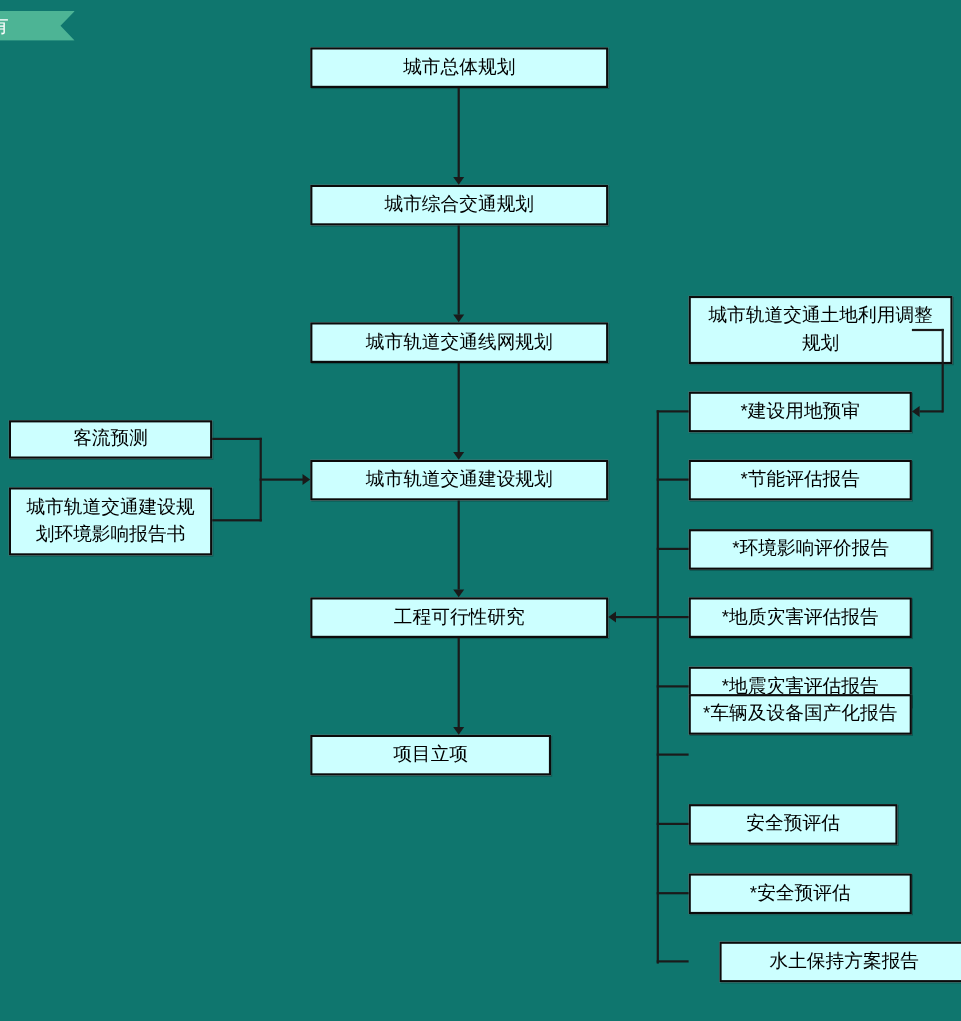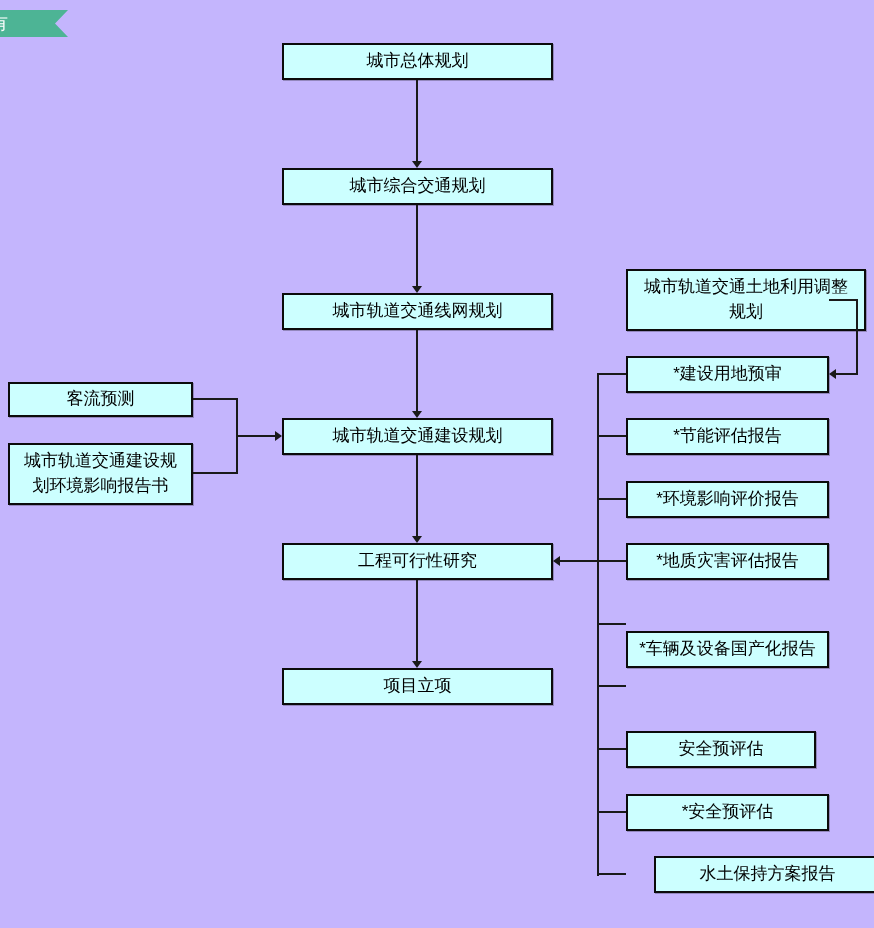--- a/index.html
+++ b/index.html
@@ -3,21 +3,21 @@
 <meta charset="utf-8">
 <style>
   html,body{margin:0;padding:0;}
   body{
     font-family:"Liberation Sans","DejaVu Sans",sans-serif;
     background:#ffffff;
   }
   .canvas{
     position:relative;
     width:874px;height:928px;
-    background:#c4b5fd;
+    background:#0f766e;
     overflow:hidden;
   }
   
   .node{
     position:absolute;
     box-sizing:border-box;
     background:#ccffff;
     border:2px solid #0b0b0b;
     display:flex;
     align-items:center;
@@ -57,31 +57,32 @@
 
   <div class="ribbon">
     <span>有</span>
   </div>
 
   <div class="node" style="left:282px;top:43px;width:271px;height:37px">城市总体规划</div>
   <div class="node" style="left:282px;top:168px;width:271px;height:37px">城市综合交通规划</div>
   <div class="node" style="left:282px;top:293px;width:271px;height:37px">城市轨道交通线网规划</div>
   <div class="node" style="left:282px;top:418px;width:271px;height:37px">城市轨道交通建设规划</div>
   <div class="node" style="left:282px;top:543px;width:271px;height:37px">工程可行性研究</div>
-  <div class="node" style="left:282px;top:668px;width:271px;height:37px">项目立项</div>
+  <div class="node" style="left:282px;top:668px;width:219px;height:37px">项目立项</div>
 
   <div class="node" style="left:8px;top:382px;width:185px;height:35px">客流预测</div>
   <div class="node" style="left:8px;top:443px;width:185px;height:62px;padding:0 12px">城市轨道交通建设规划环境影响报告书</div>
 
   <div class="node" style="left:626px;top:269px;width:240px;height:62px;padding:0 12px">城市轨道交通土地利用调整规划</div>
 
   <div class="node" style="left:626px;top:356px;width:203px;height:37px">*建设用地预审</div>
   <div class="node" style="left:626px;top:418px;width:203px;height:37px">*节能评估报告</div>
-  <div class="node" style="left:626px;top:481px;width:203px;height:37px">*环境影响评价报告</div>
+  <div class="node" style="left:626px;top:481px;width:222px;height:37px">*环境影响评价报告</div>
   <div class="node" style="left:626px;top:543px;width:203px;height:37px">*地质灾害评估报告</div>
+  <div class="node" style="left:626px;top:606px;width:203px;height:37px">*地震灾害评估报告</div>
   <div class="node" style="left:626px;top:631px;width:203px;height:37px">*车辆及设备国产化报告</div>
   <div class="node" style="left:626px;top:731px;width:190px;height:37px">安全预评估</div>
   <div class="node" style="left:626px;top:794px;width:203px;height:37px">*安全预评估</div>
   <div class="node" style="left:654px;top:856px;width:227px;height:37px">水土保持方案报告</div>
 
   <div class="vline" style="left:416px;top:80px;height:81px"></div>
   <div class="arr-down" style="left:412px;top:161px"></div>
   <div class="vline" style="left:416px;top:205px;height:81px"></div>
   <div class="arr-down" style="left:412px;top:286px"></div>
   <div class="vline" style="left:416px;top:330px;height:81px"></div>

